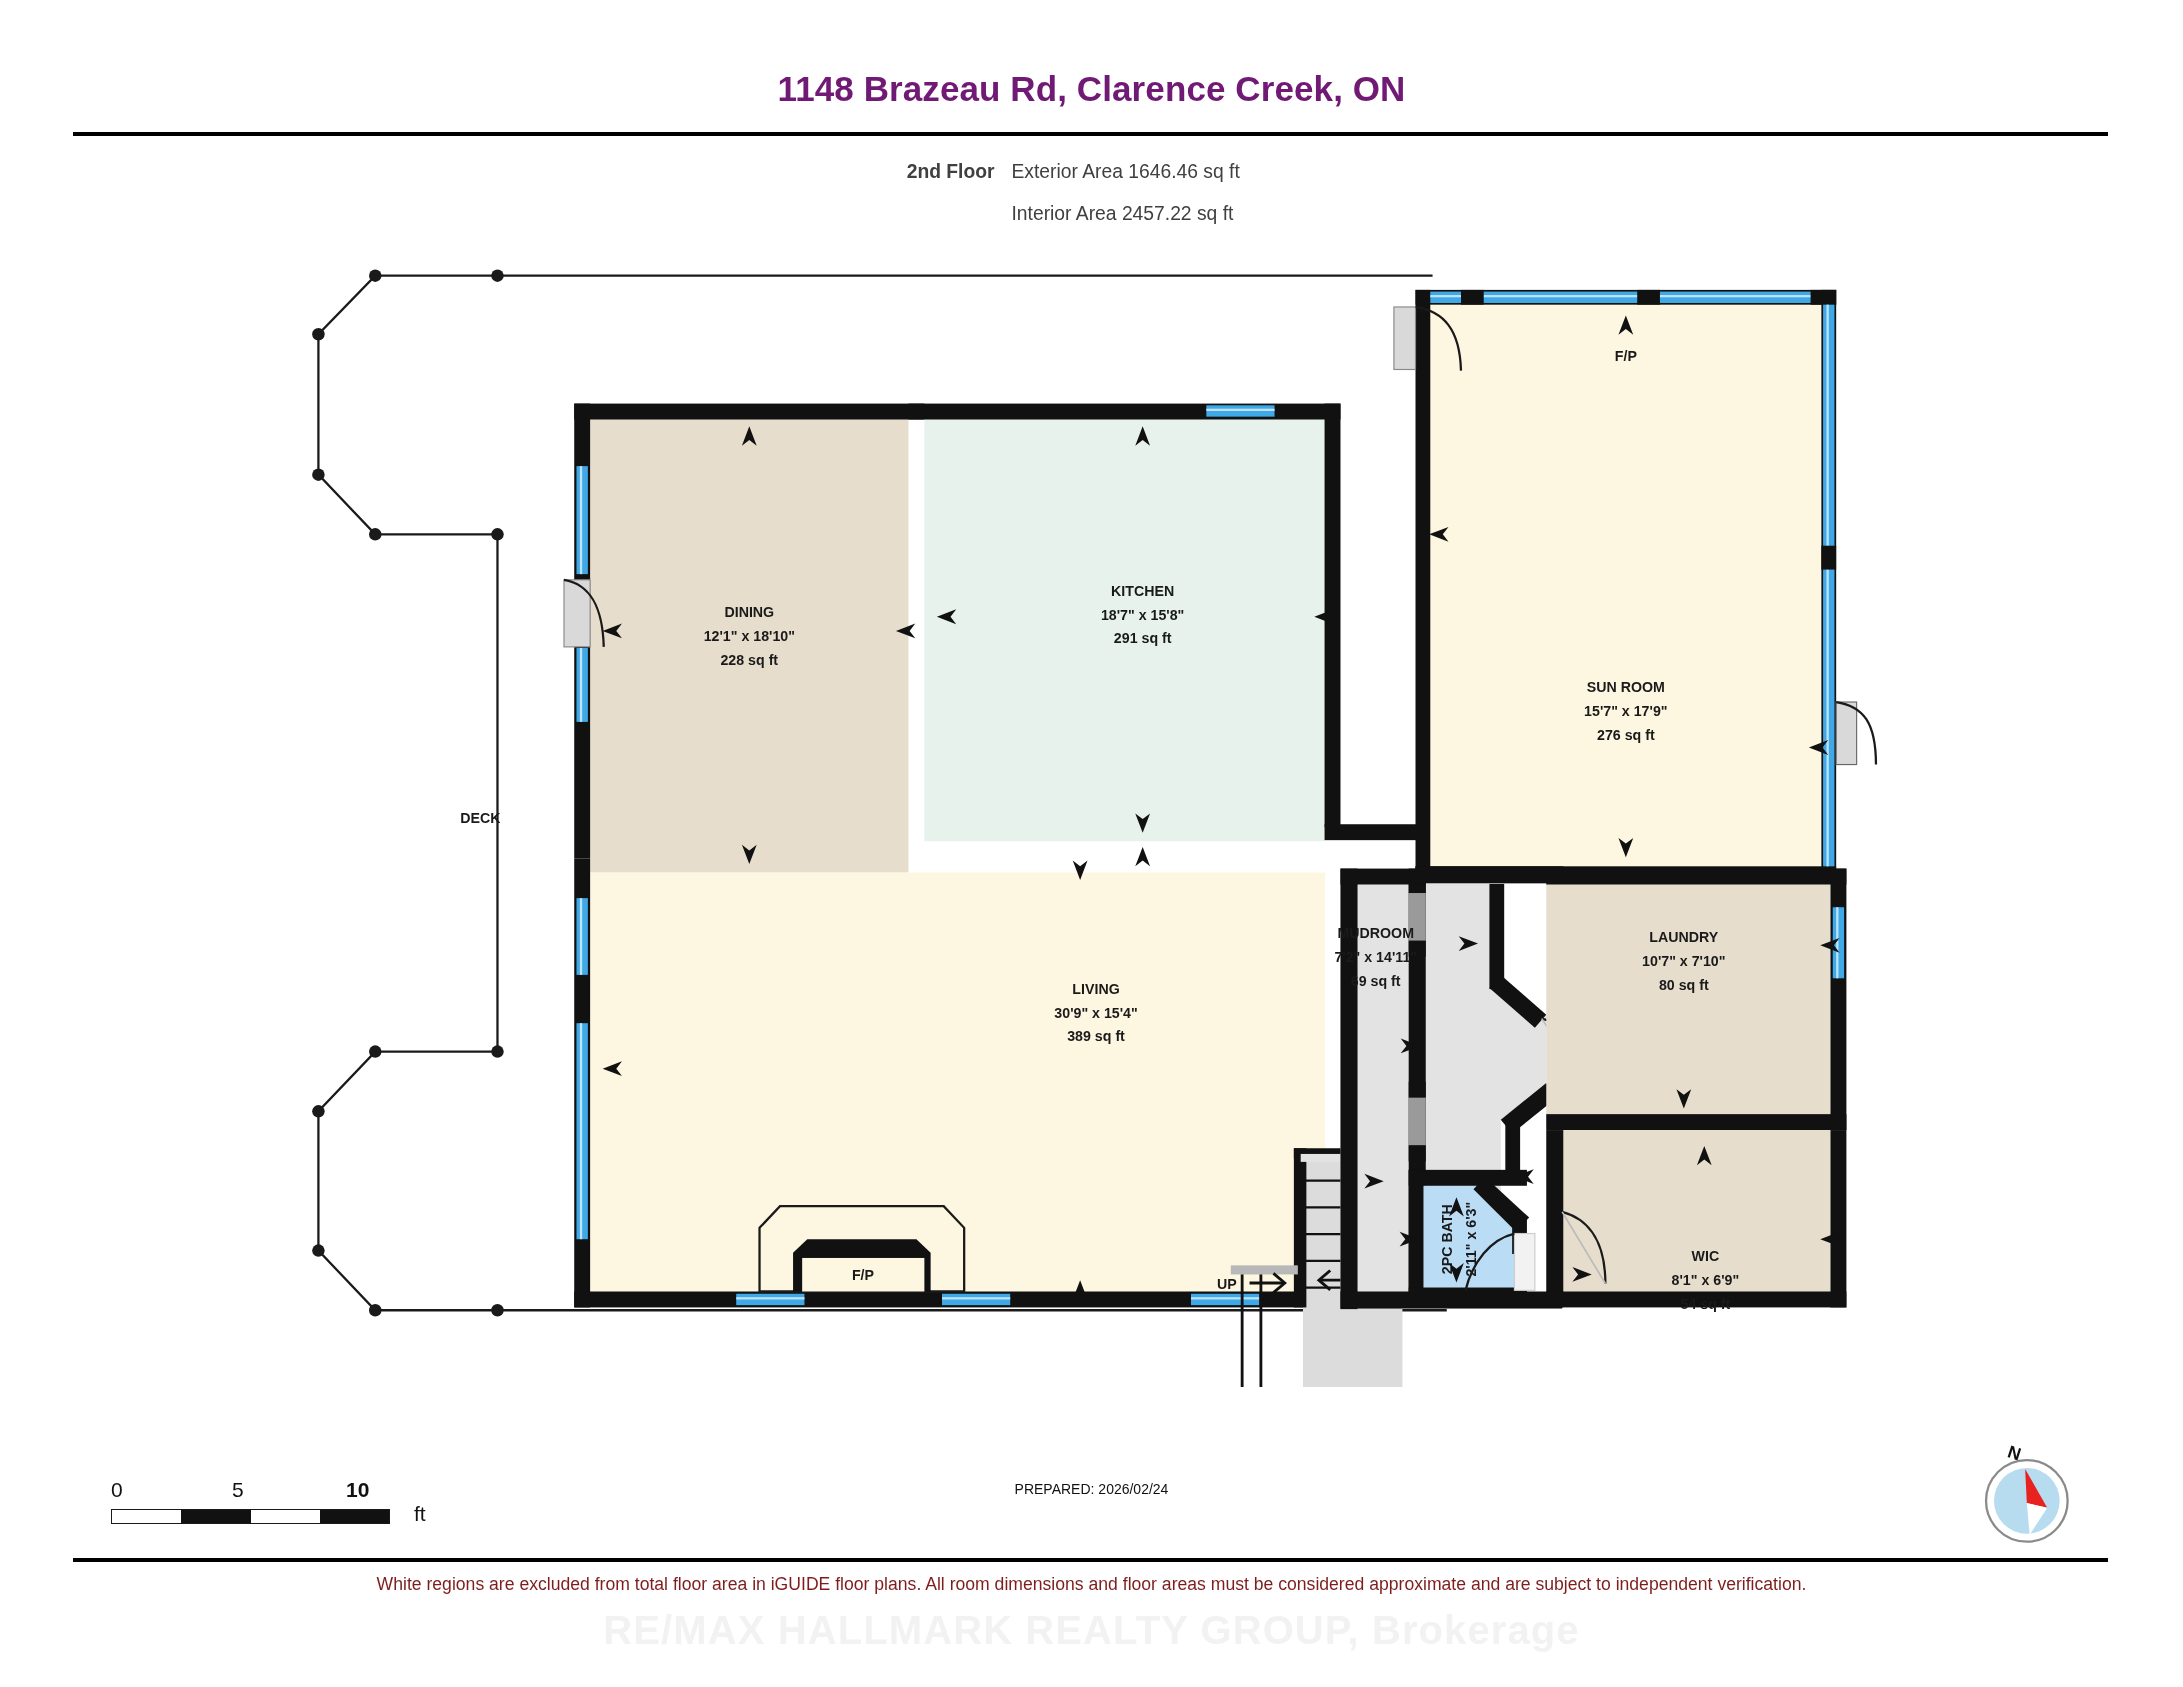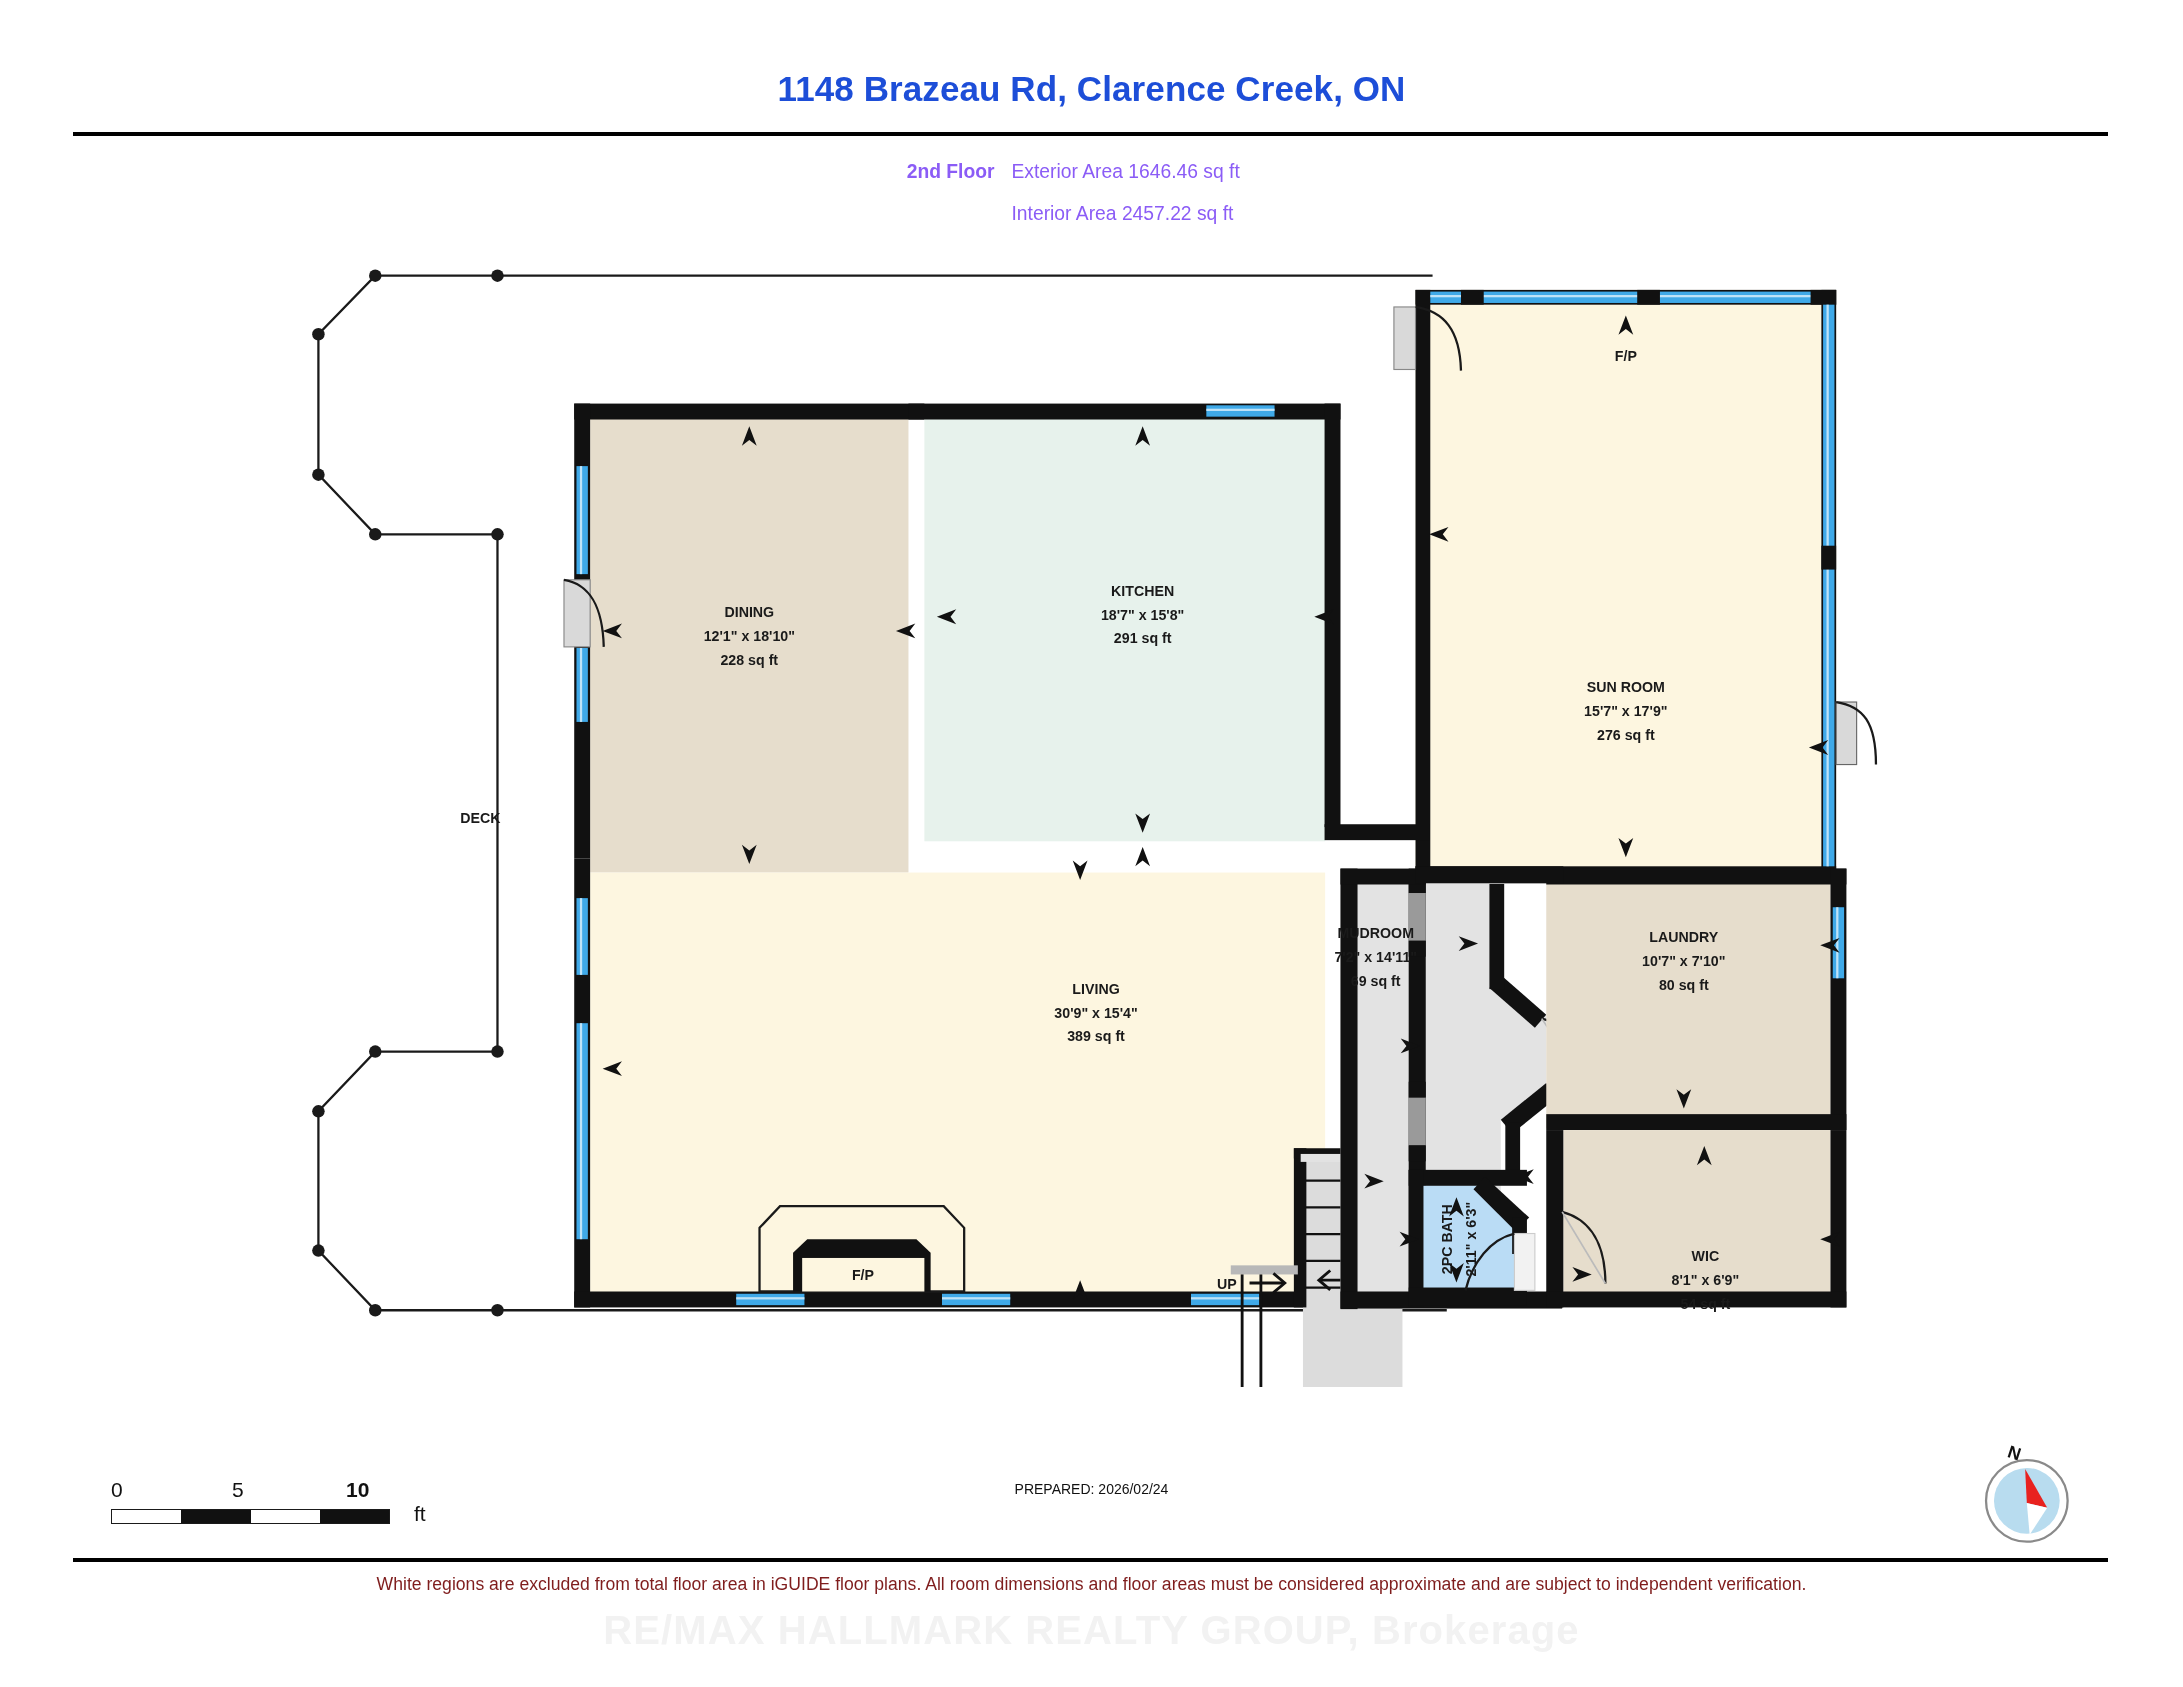--- a/index.html
+++ b/index.html
@@ -23,39 +23,39 @@
   
   .title {
     position: absolute;
     top: 69px;
     left: 0;
     width: 2183px;
     text-align: center;
     font-size: 35px;
     font-weight: bold;
     letter-spacing: 0.1px;
-    color: #1d4ed8;
+    color: #701a75;
   }
   .rule-top {
     position: absolute;
     left: 73px;
     top: 132px;
     width: 2035px;
     height: 4px;
     background: #000;
   }
   .areas {
     position: absolute;
     top: 151px;
     left: 0;
     width: 2183px;
     text-align: center;
     font-size: 19.3px;
     line-height: 42px;
-    color: #8b5cf6;
+    color: #404040;
   }
   .areas .floor-label { font-weight: bold; }
   .areas .row { display: block; }
   .areas .lbl-col {
     display: inline-block;
     width: 119px;
     text-align: right;
     padding-right: 17px;
   }
   .areas .val-col {

